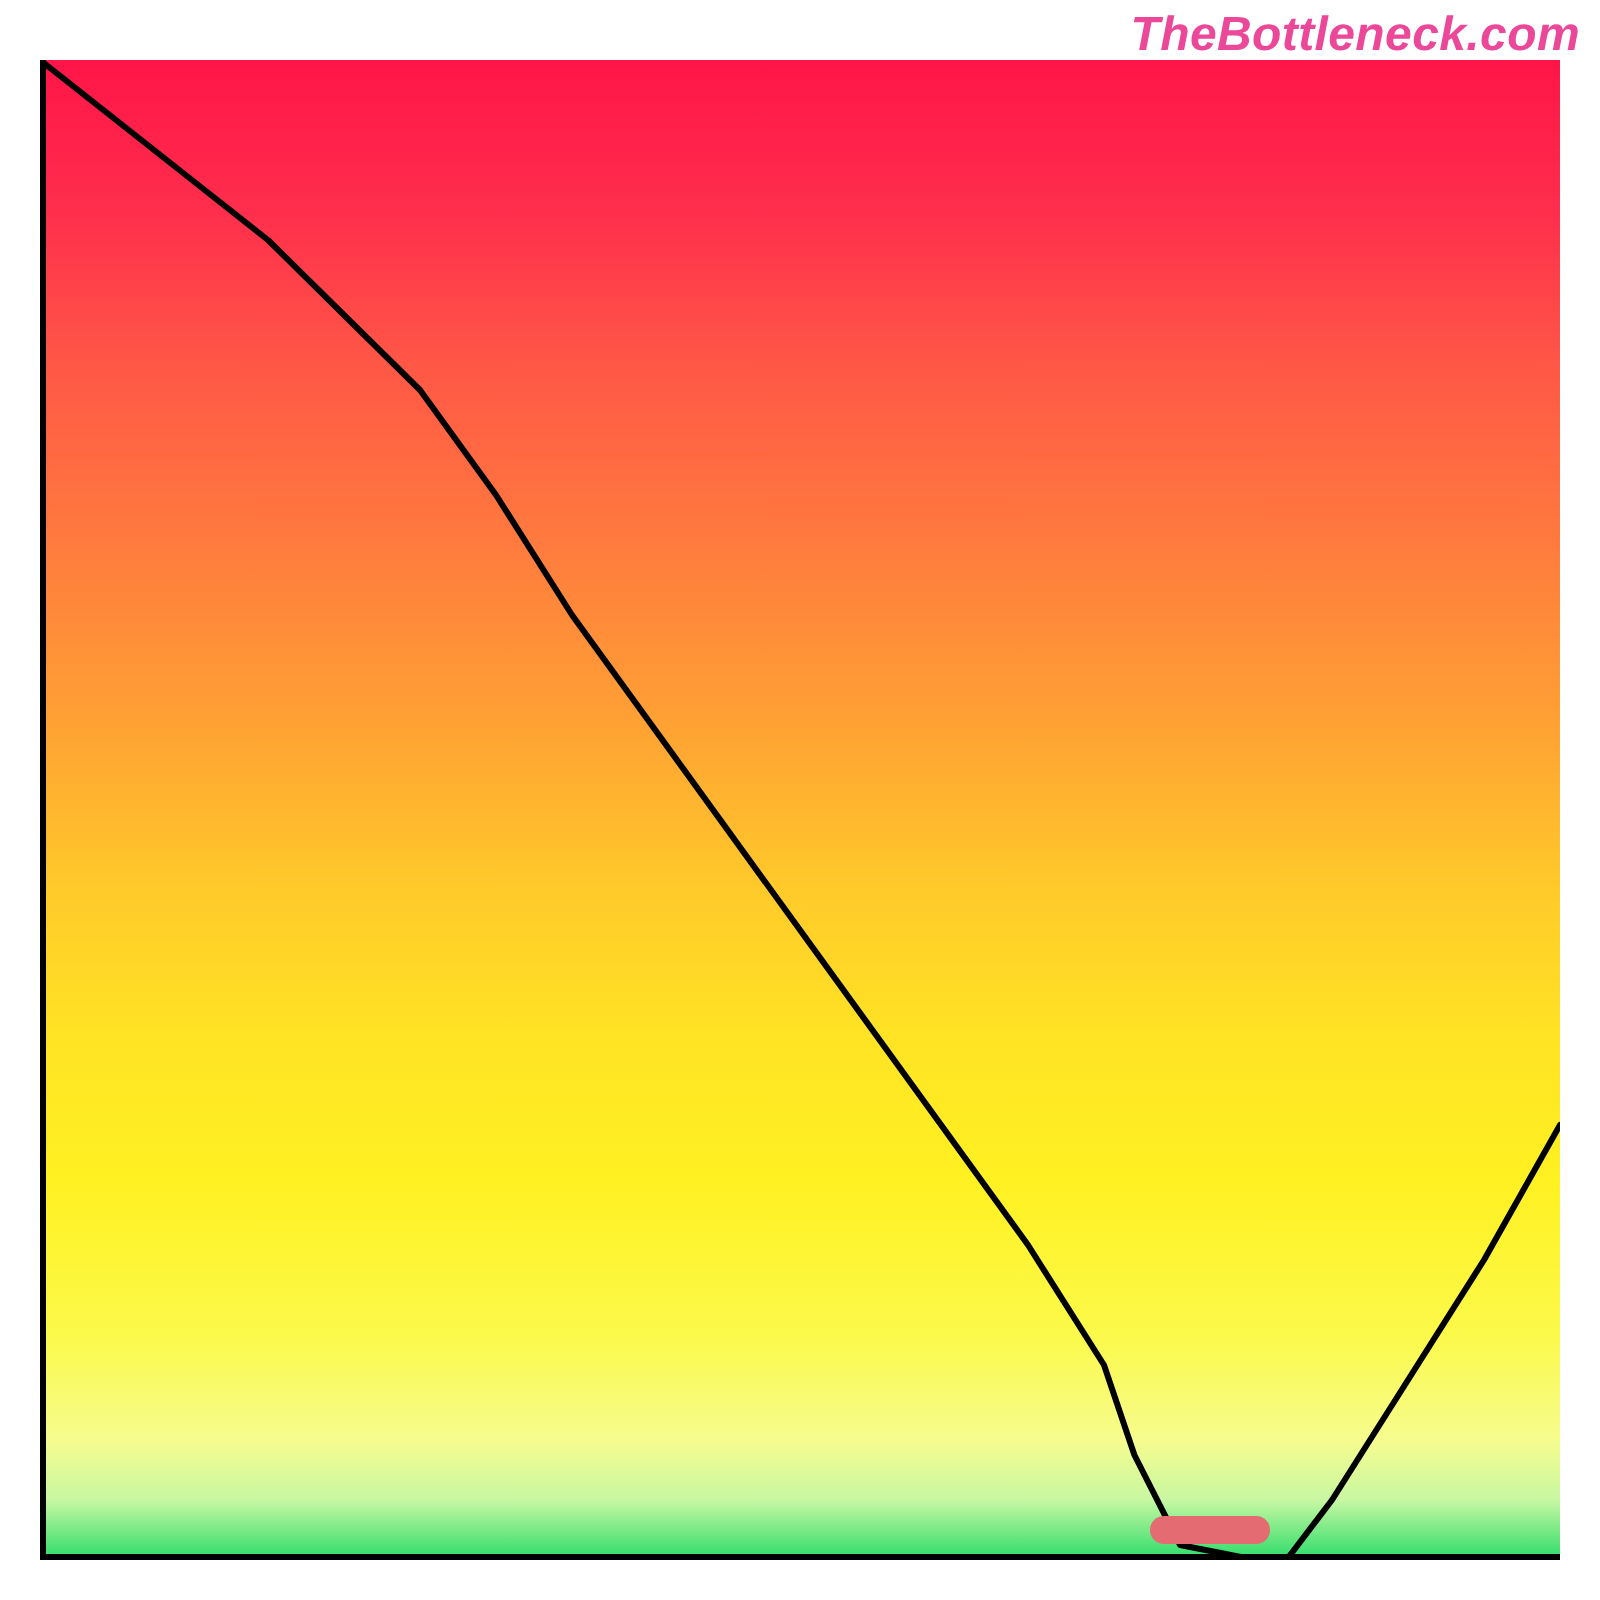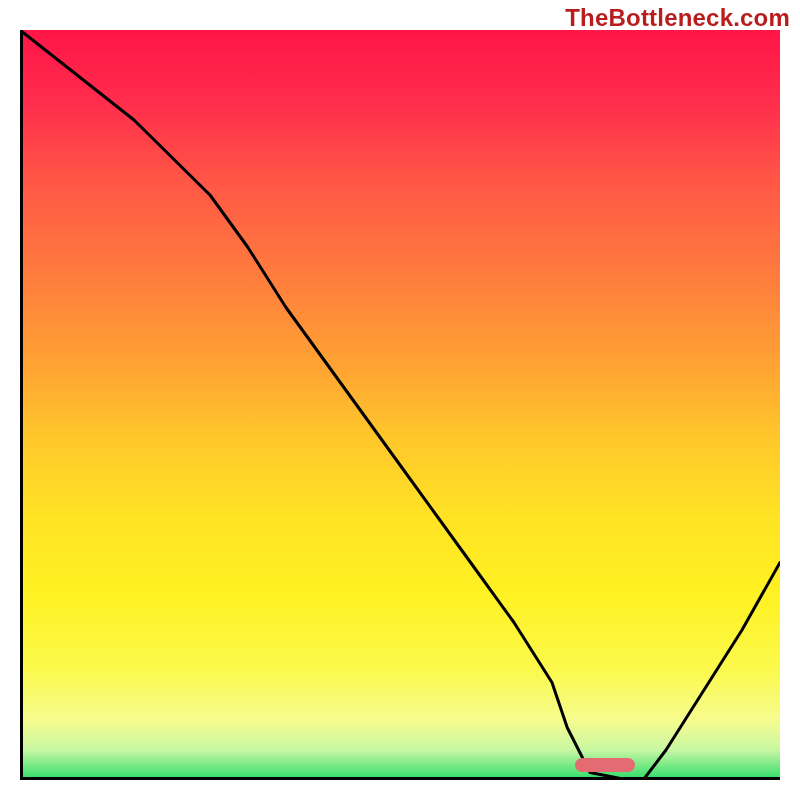--- a/index.html
+++ b/index.html
@@ -15,23 +15,24 @@
     position: relative;
     width: 800px;
     height: 800px;
   }
   .watermark {
     position: absolute;
     top: 4px;
     right: 10px;
     font-size: 24px;
     font-weight: 600;
-    color: #b91c1c;
+    color: #ec4899;
     letter-spacing: 0.2px;
     z-index: 5;
+    font-style: italic;
   }
   
   .plot {
     position: absolute;
     left: 20px;
     top: 30px;
     width: 760px;
     height: 750px;
   }
   .gradient {

